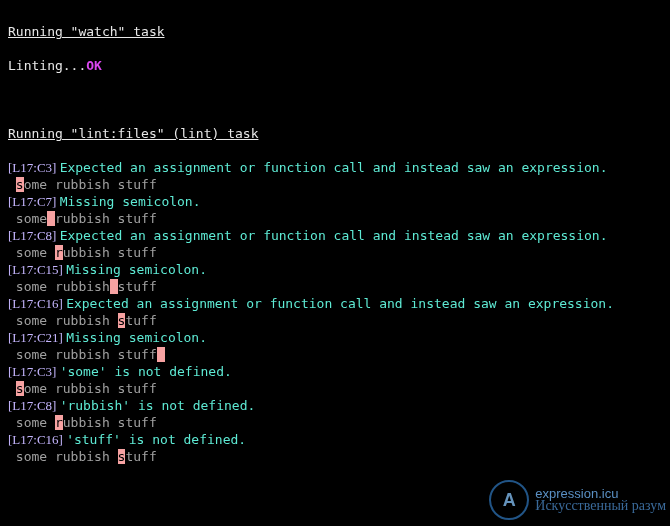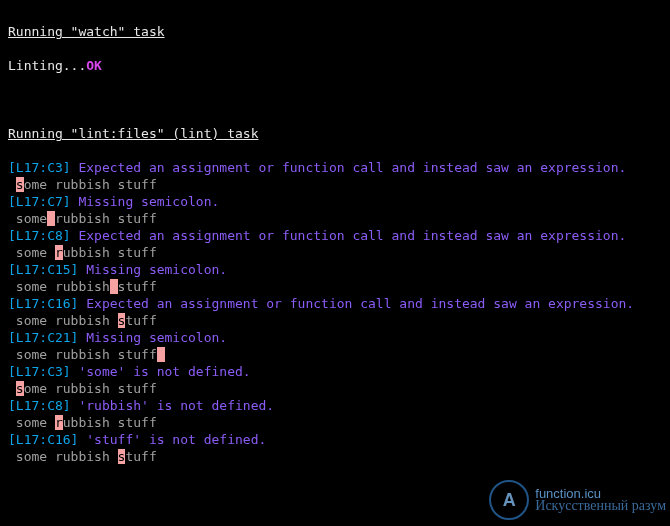--- a/index.html
+++ b/index.html
@@ -12,23 +12,23 @@
     line-height:17px;
     color:#e8e8e8;
   }
   .terminal{
     padding:6px 8px 0 8px;
     white-space:pre;
   }
   .u{ text-decoration:underline; }
   .cyan{ color:#7cd0d0; }
   .green{ color:#d946ef; font-weight:bold;}
-  .yellow{ color:#0ea5e9; }
+  .yellow{ color:#c4b5fd;font-family:Liberation Serif, serif; }
   .red{ color:#e24a4a; font-weight:bold;}
-  .pink{ color:#8b5cf6; }
+  .pink{ color:#5eead4; }
   .dim{ color:#a0a0a0; }
   .hl{
     background:#f7a2a2;
     color:#000;
   }
   .watermark{
     position:absolute;
     right:4px;
     bottom:6px;
     display:flex;
@@ -64,16 +64,16 @@
 <div id="errors"><div><span class="yellow">[L17:C3] </span><span class="pink">Expected an assignment or function call and instead saw an expression.</span></div><div class="dim"> <span class="hl">s</span>ome rubbish stuff</div><div><span class="yellow">[L17:C7] </span><span class="pink">Missing semicolon.</span></div><div class="dim"> some<span class="hl"> </span>rubbish stuff</div><div><span class="yellow">[L17:C8] </span><span class="pink">Expected an assignment or function call and instead saw an expression.</span></div><div class="dim"> some <span class="hl">r</span>ubbish stuff</div><div><span class="yellow">[L17:C15] </span><span class="pink">Missing semicolon.</span></div><div class="dim"> some rubbish<span class="hl"> </span>stuff</div><div><span class="yellow">[L17:C16] </span><span class="pink">Expected an assignment or function call and instead saw an expression.</span></div><div class="dim"> some rubbish <span class="hl">s</span>tuff</div><div><span class="yellow">[L17:C21] </span><span class="pink">Missing semicolon.</span></div><div class="dim"> some rubbish stuff<span class="hl"> </span></div><div><span class="yellow">[L17:C3] </span><span class="pink">'some' is not defined.</span></div><div class="dim"> <span class="hl">s</span>ome rubbish stuff</div><div><span class="yellow">[L17:C8] </span><span class="pink">'rubbish' is not defined.</span></div><div class="dim"> some <span class="hl">r</span>ubbish stuff</div><div><span class="yellow">[L17:C16] </span><span class="pink">'stuff' is not defined.</span></div><div class="dim"> some rubbish <span class="hl">s</span>tuff</div></div>
 
 
 
 
 </div>
 
 <div class="watermark">
   <div class="logo">A</div>
   <div class="txt">
-    <span class="t1">function.icu</span>
+    <span class="t1">expression.icu</span>
     <span class="t2">Искусственный разум</span>
   </div>
 </div>
 
 </body></html>

